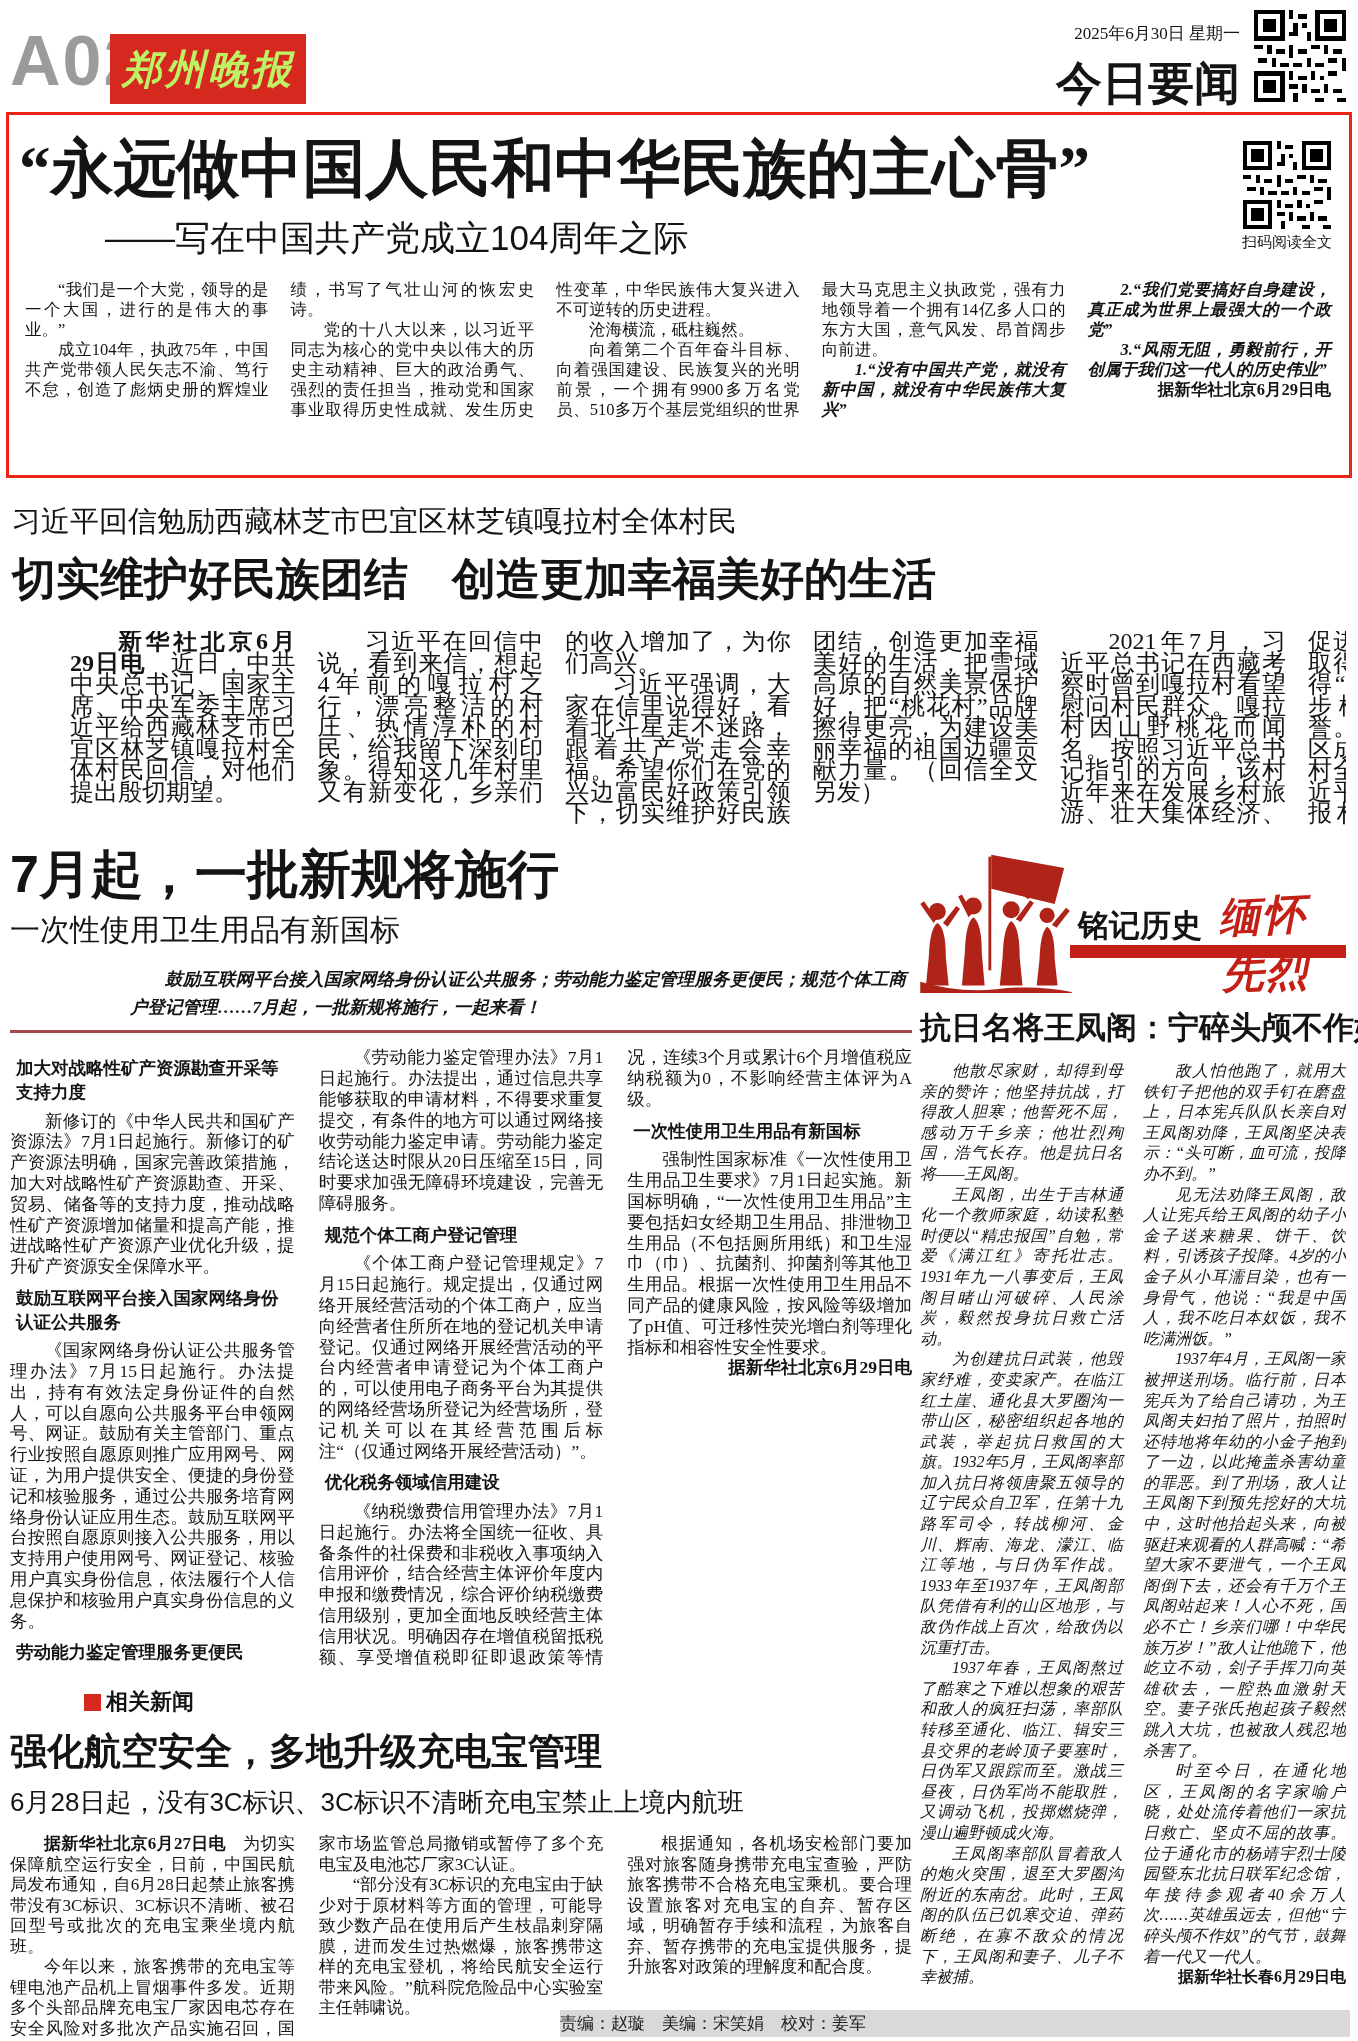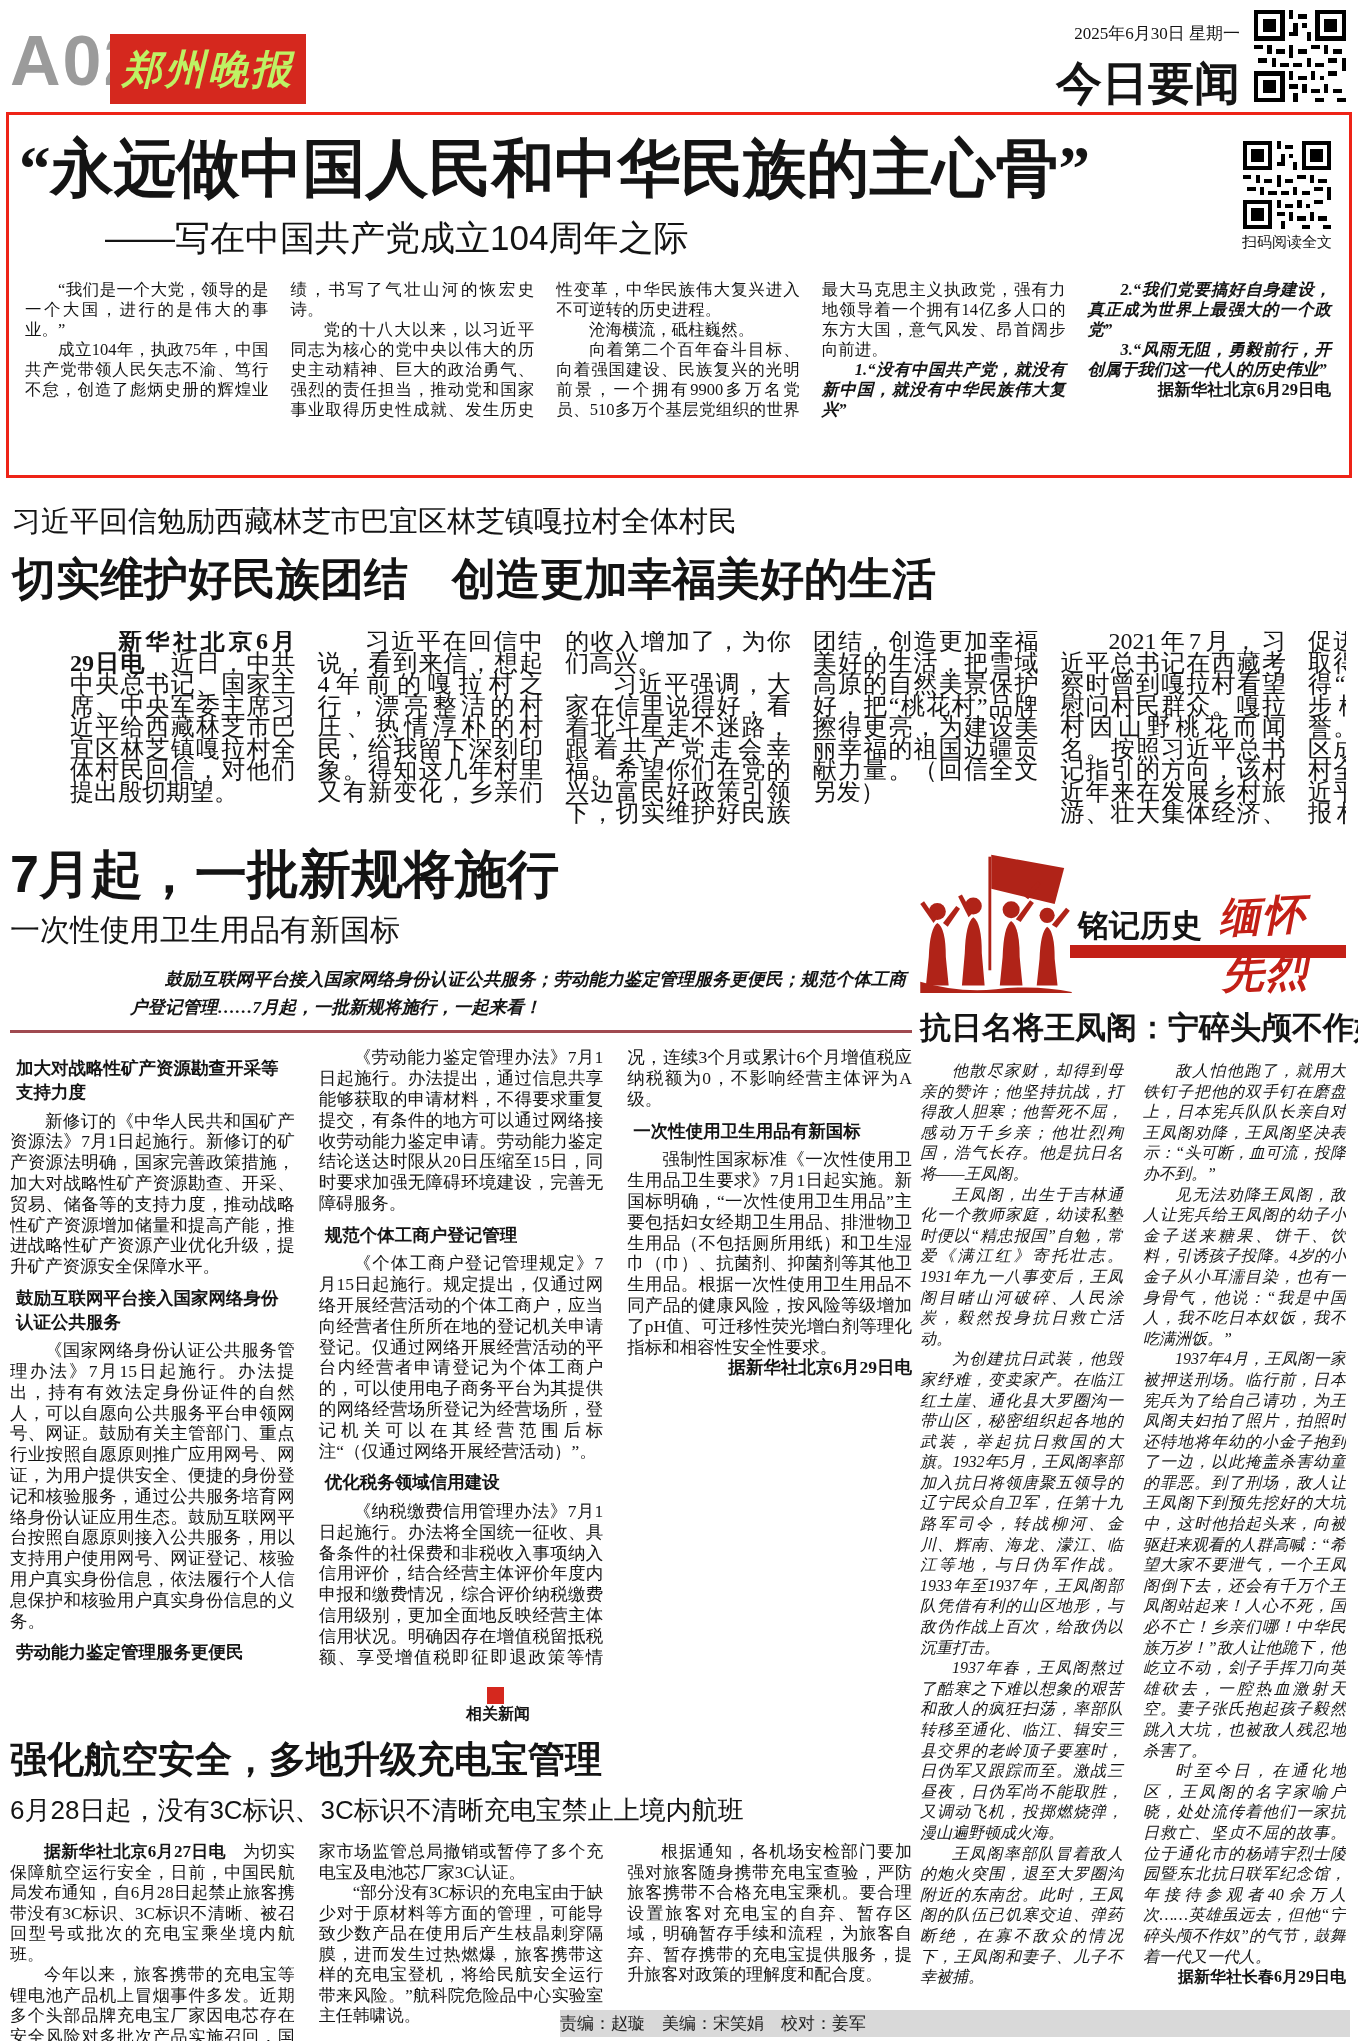--- a/index.html
+++ b/index.html
@@ -55,22 +55,22 @@
   .rules-headline{font-size:52px;font-weight:900;font-family:"Liberation Sans",sans-serif;line-height:1.05;}
   .rules-sub{font-size:30px;font-family:"Liberation Sans",sans-serif;margin-top:8px;}
   .rules-intro{font-style:italic;font-weight:bold;font-size:17.5px;line-height:1.65;
                margin:14px 6px 8px 120px;text-indent:2em;text-align:justify;}
   .rules-rule{height:3px;background:#a04a50;margin:4px 0 14px;}
   .rules-body{height:628px;column-count:3;column-gap:24px;column-fill:auto;overflow:hidden;
               font-size:17.5px;line-height:20.8px;}
 
   
   .related{margin-top:12px;}
-  .related-label{font-family:"Liberation Sans",sans-serif;font-size:16px;font-weight:bold;
-                 margin-left:74px;display:flex;align-items:center;flex-direction:column;}
+  .related-label{font-family:"Liberation Sans",sans-serif;font-size:22px;font-weight:bold;
+                 margin-left:74px;display:flex;align-items:center;}
   .red-square{display:inline-block;width:17px;height:17px;background:#d5281e;margin-right:5px;}
   .pb-headline{font-size:37px;font-weight:900;margin-top:10px;}
   .pb-sub{font-family:"Liberation Sans",sans-serif;font-size:26px;margin-top:8px;}
   .pb-body{margin-top:14px;height:224px;column-count:3;column-gap:24px;column-fill:auto;
            overflow:hidden;font-size:17px;line-height:20.5px;}
 
   
   .banner{position:relative;height:152px;}
   .banner-illus{position:absolute;left:0;top:4px;width:152px;height:142px;}
   .banner-black{position:absolute;left:158px;top:58px;font-family:"Liberation Sans",sans-serif;

